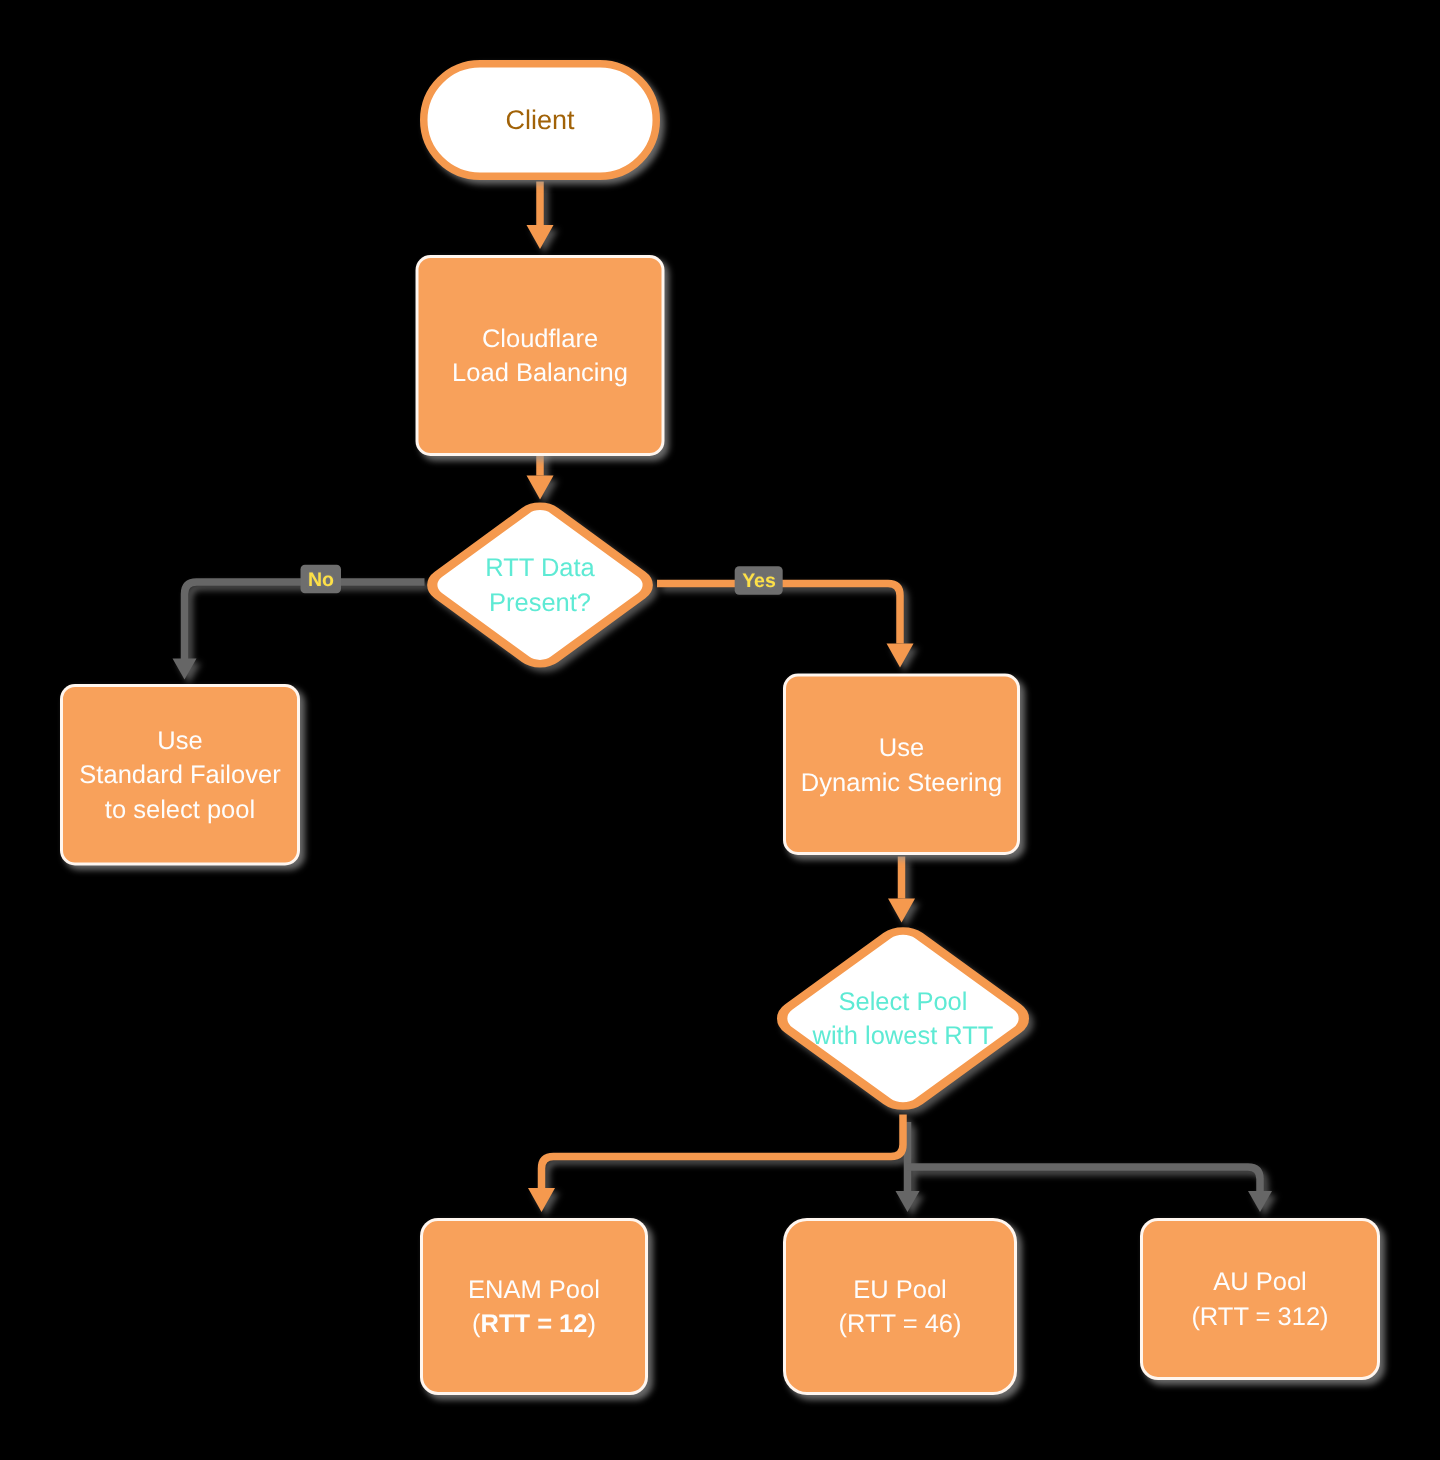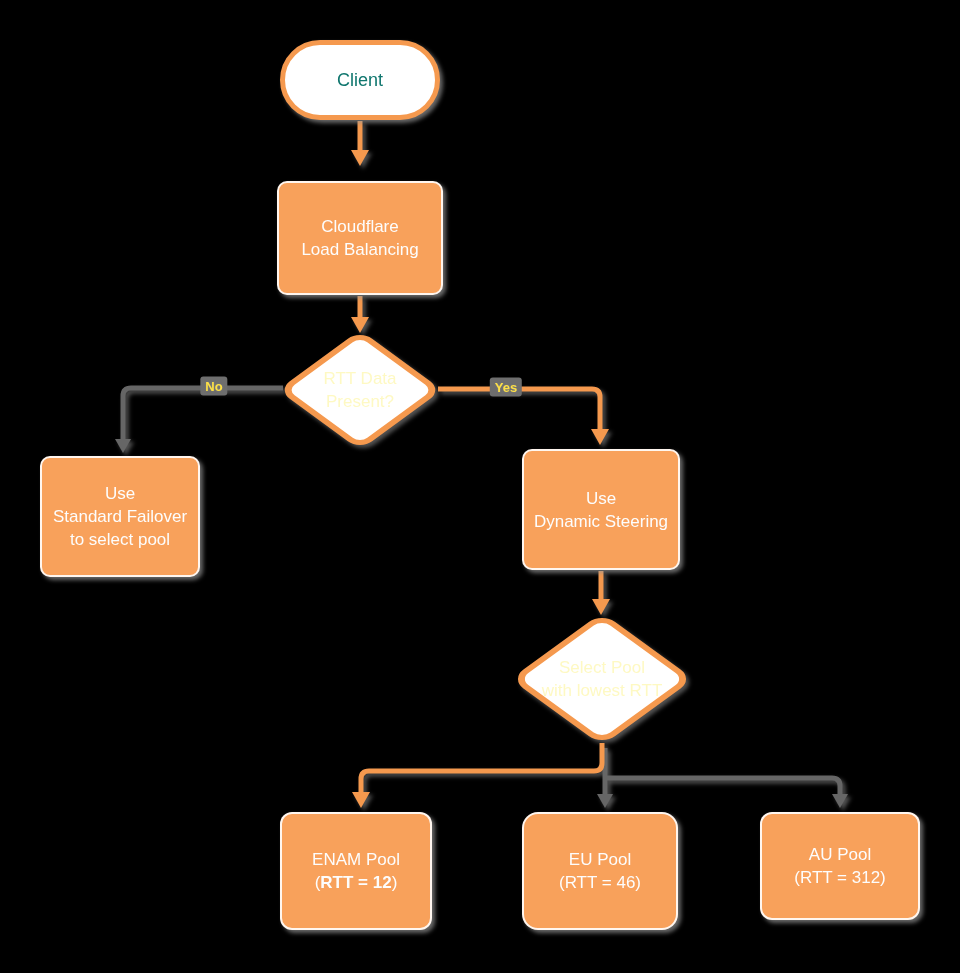--- a/index.html
+++ b/index.html
@@ -47,31 +47,31 @@
 
   .pool-box { border-radius: 12px; flex-direction: column; }
 
   .multiline { white-space: pre-line; }
 
   .terminal {
     background: #FFFFFF;
     border: 5px solid #F5994E;
     border-radius: 42px;
     box-shadow: 3px 3px 4px rgba(150,150,150,0.7);
-    color: #0f766e;
+    color: #a16207;
     font-size: 18px;
   }
 
   .diamond-label {
     position: absolute;
     display: flex;
     align-items: center;
     justify-content: center;
     text-align: center;
-    color: #fef9c3;
+    color: #5eead4;
     font-size: 17px;
     line-height: 23px;
     white-space: pre-line;
   }
 
   .edge-label {
     position: absolute;
     transform: translate(-50%, -50%);
     background: #6E6E6E;
     color: #fde047;
@@ -124,21 +124,21 @@
     </g>
     <g transform="translate(602,679) scale(1.38,1) rotate(45)">
       <rect x="-44.5" y="-44.5" width="89" height="89" rx="11" fill="#FFFFFF" stroke="#F5994E" stroke-width="5"></rect>
     </g>
   </svg>
 
   <div class="node terminal" style="left:280px; top:40px; width:160px; height:80px;">
     <span>Client</span>
   </div>
 
-  <div class="node orange-box multiline" style="left:277px; top:181px; width:166px; height:114px;">
+  <div class="node orange-box multiline" style="left:277px; top:170px; width:166px; height:134px;">
     <span class="multiline">Cloudflare
 Load Balancing</span>
   </div>
 
   <div class="node orange-box multiline" style="left:40px; top:456px; width:160px; height:121px;">
     <span class="multiline">Use
 Standard Failover
 to select pool</span>
   </div>
 

